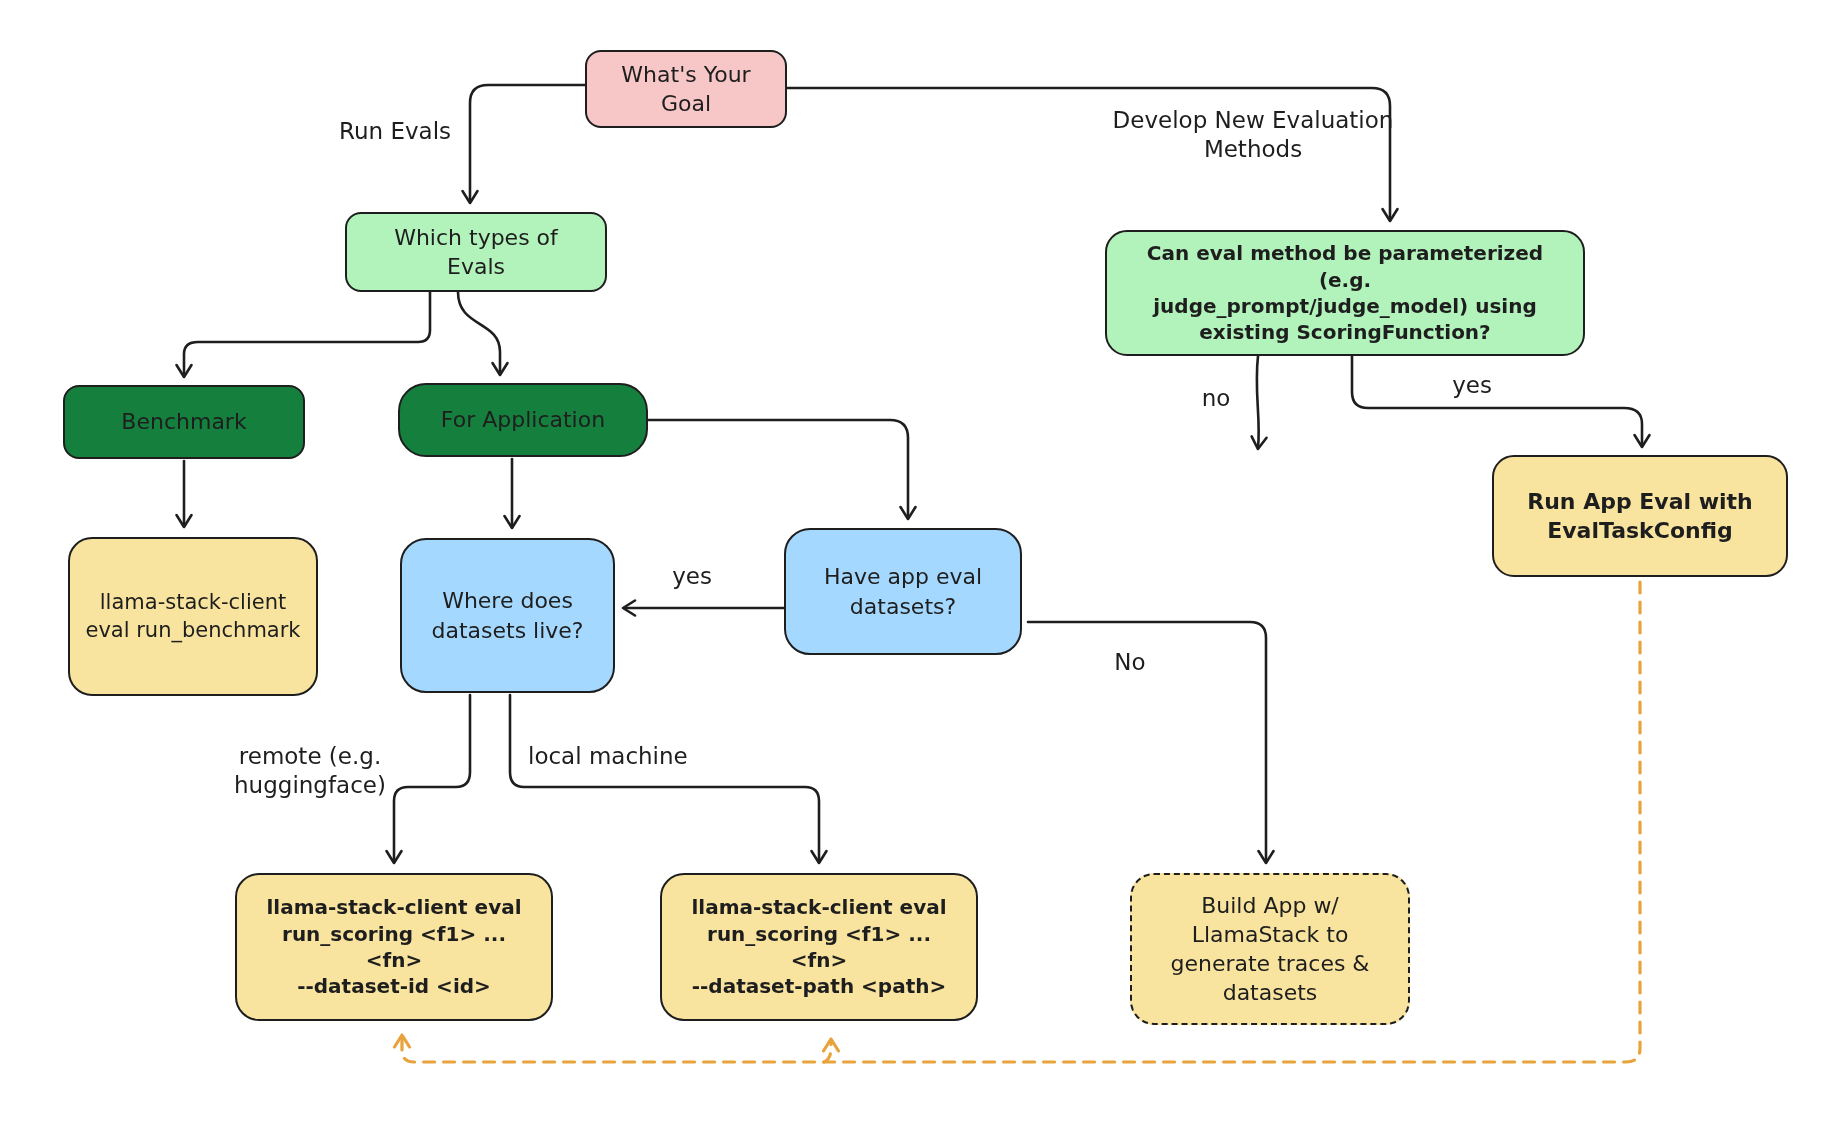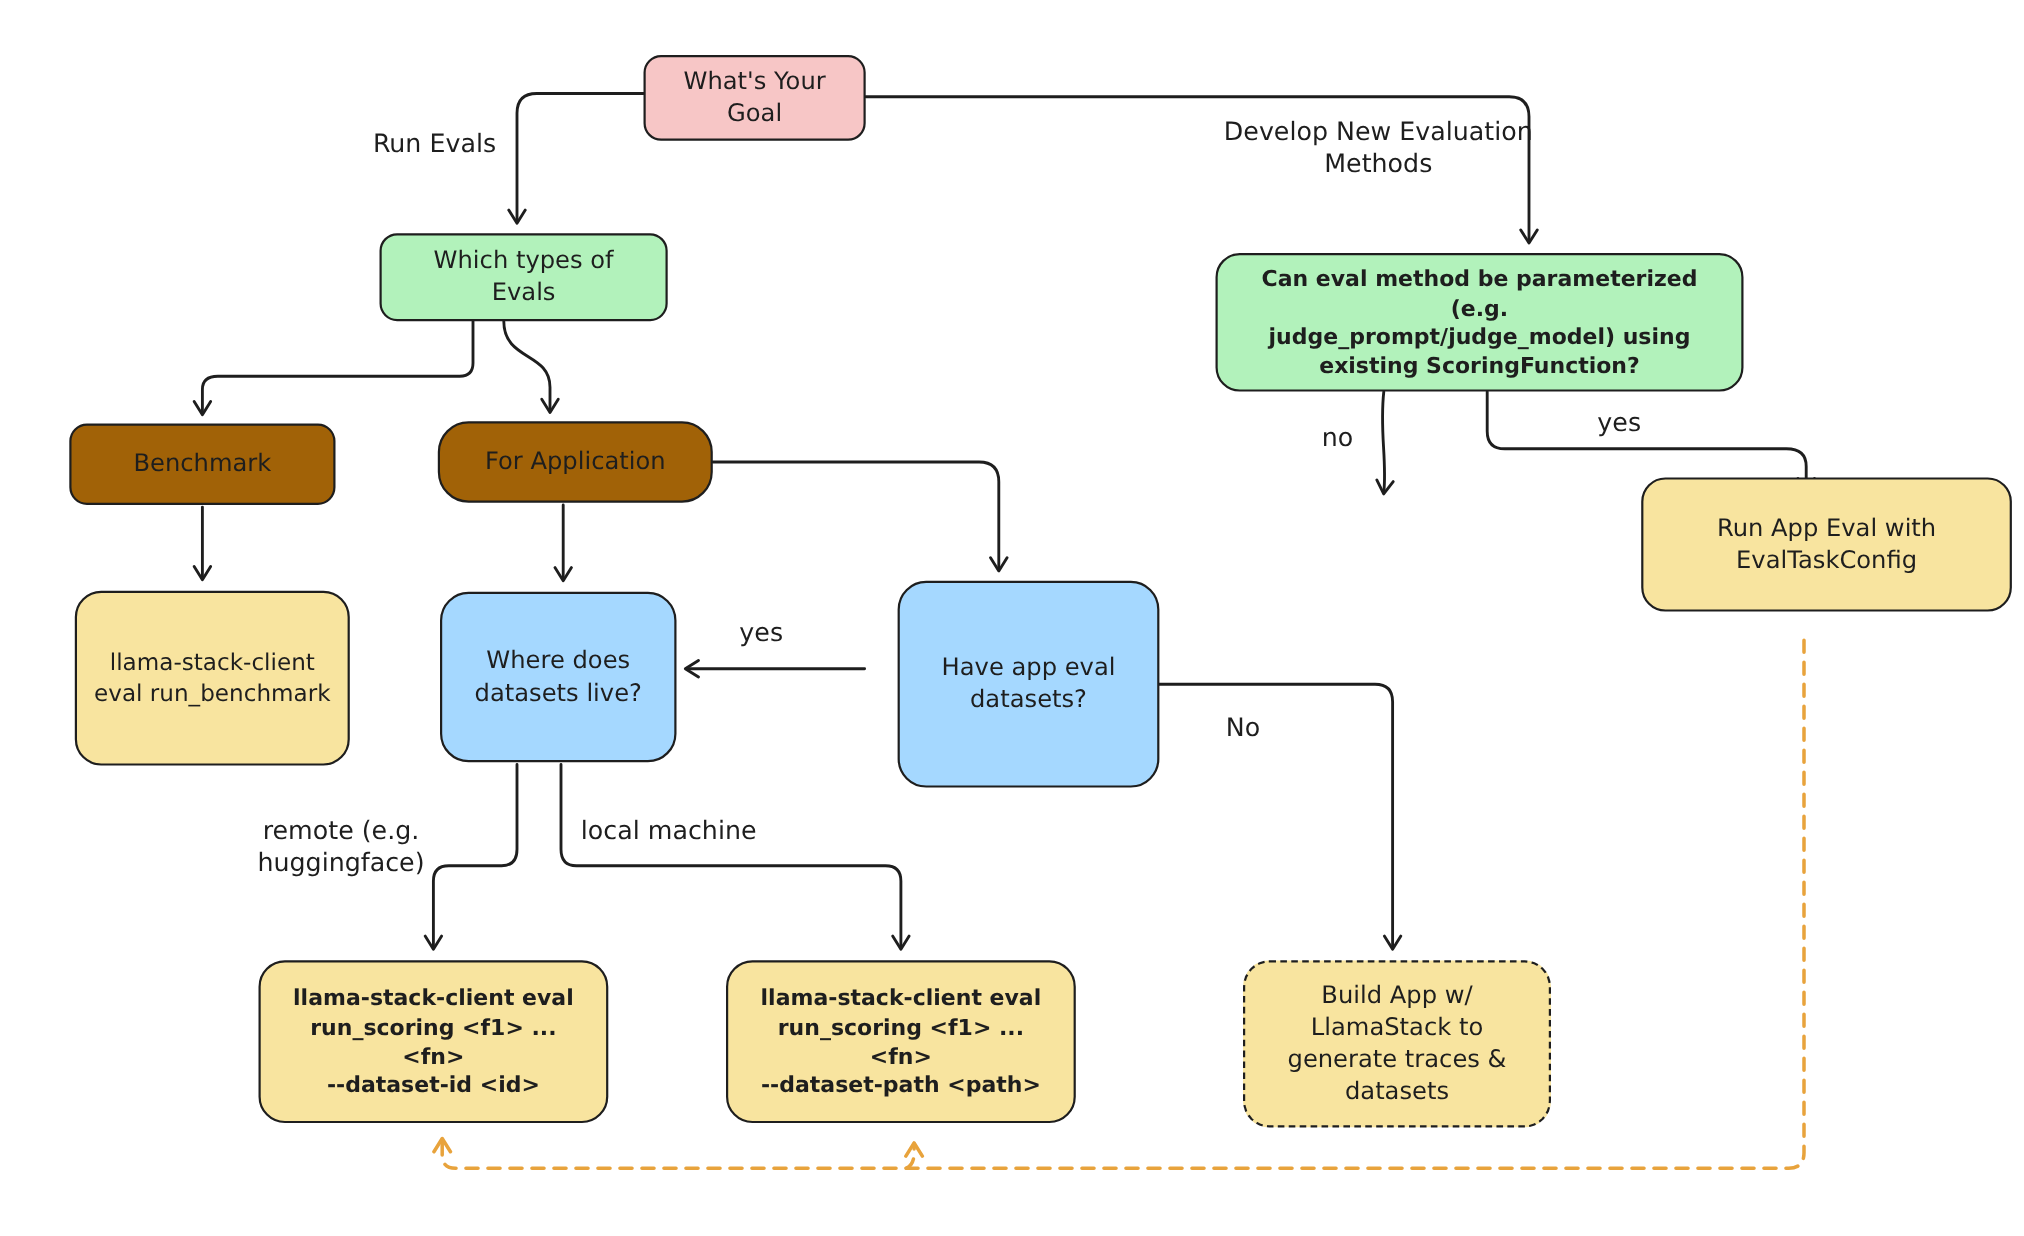--- a/index.html
+++ b/index.html
@@ -17,21 +17,21 @@
   .mhead{fill:none;stroke:var(--stroke,#1e1e1e);stroke-width:2.6;stroke-linecap:round;stroke-linejoin:round;}
   .mhead-o{fill:none;stroke:var(--orange,#e8a33c);stroke-width:3.2;stroke-linecap:round;stroke-linejoin:round;}
   .node{
     position:absolute;
     box-sizing:border-box;
     border:2.6px solid var(--stroke,#1e1e1e);
     display:flex;align-items:center;justify-content:center;
     text-align:center;white-space:pre-line;
     font-size:22px;line-height:1.32;
     padding:6px 14px;
-    background:#a16207;
+    background:#15803d;
   }
   .node.pink{background:var(--pink,#f7c6c6);}
   .node.green{background:var(--green,#b2f2bb);}
   .node.blue{background:var(--blue,#a5d8ff);}
   .node.yellow{background:var(--yellow,#f8e49f);}
   .node.dashed{border-style:dashed;}
   .fs20{font-size:20px;font-weight:bold;}
   .fs21{font-size:21px;}
   .edge-label{
     position:absolute;
@@ -85,25 +85,25 @@
   <div class="node" style="left:63px;top:385px;width:242px;height:74px;border-radius:16px;">Benchmark</div>
 
   <div class="node" style="left:398px;top:383px;width:250px;height:74px;border-radius:28px;">For Application</div>
 
   <div class="node yellow fs21" style="left:68px;top:537px;width:250px;height:159px;border-radius:24px;">llama-stack-client
 eval run_benchmark</div>
 
   <div class="node blue" style="left:400px;top:538px;width:215px;height:155px;border-radius:26px;">Where does
 datasets live?</div>
 
-  <div class="node blue" style="left:816px;top:528px;width:238px;height:188px;border-radius:26px;">Have app eval
+  <div class="node blue" style="left:784px;top:528px;width:238px;height:127px;border-radius:26px;">Have app eval
 datasets?</div>
 
 
-  <div class="node yellow" style="left:1492px;top:434px;width:337px;height:122px;border-radius:22px;">Run App Eval with
+  <div class="node yellow" style="left:1492px;top:455px;width:296px;height:122px;border-radius:22px;font-weight:bold;">Run App Eval with
 EvalTaskConfig</div>
 
   <div class="node yellow fs20" style="left:235px;top:873px;width:318px;height:148px;border-radius:24px;">llama-stack-client eval
 run_scoring &lt;f1&gt; ... &lt;fn&gt;
 --dataset-id &lt;id&gt;</div>
 
   <div class="node yellow fs20" style="left:660px;top:873px;width:318px;height:148px;border-radius:24px;">llama-stack-client eval
 run_scoring &lt;f1&gt; ... &lt;fn&gt;
 --dataset-path &lt;path&gt;</div>
 

